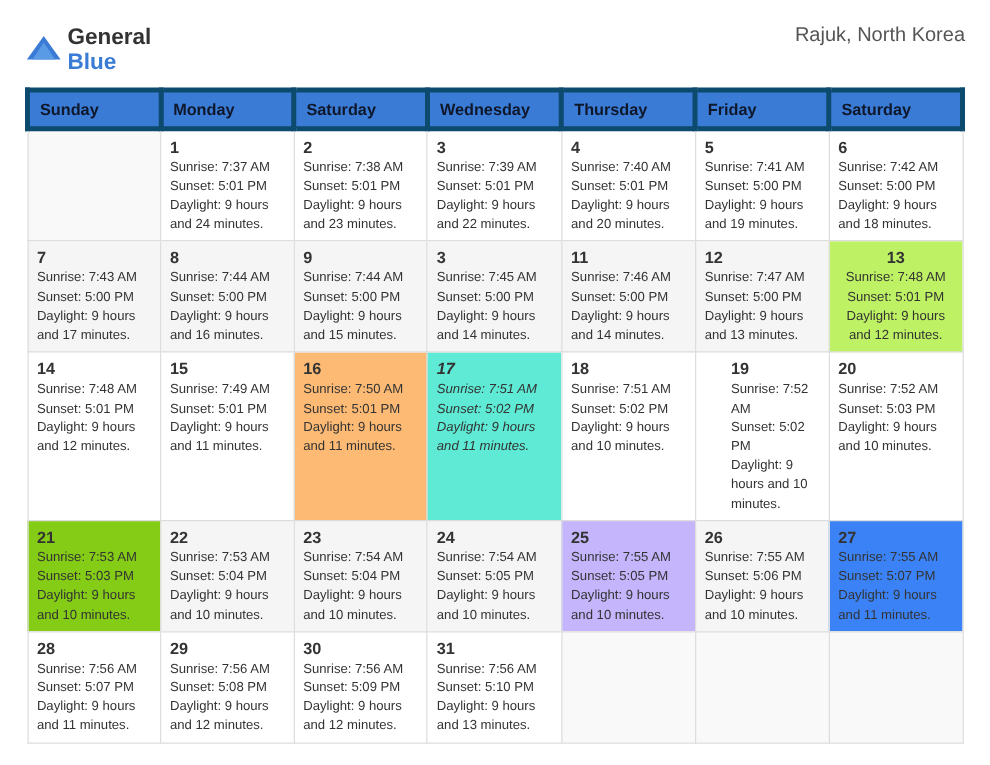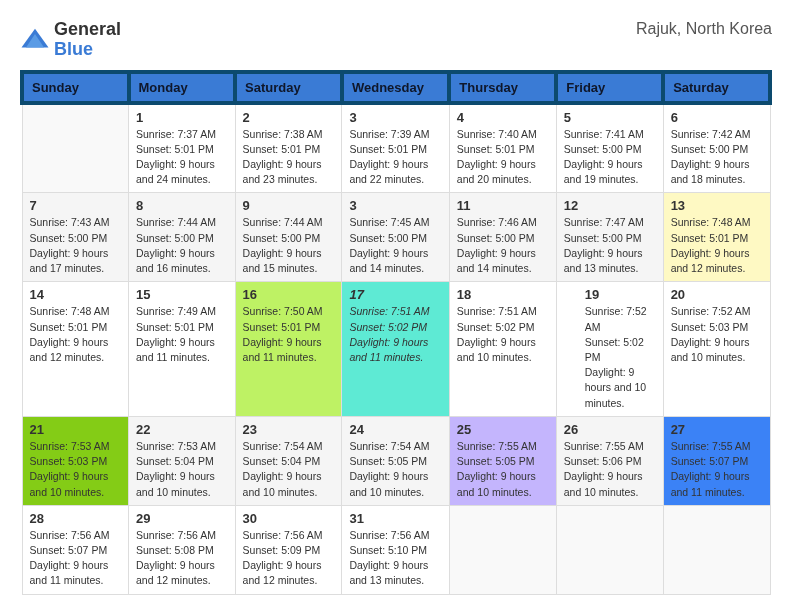--- a/index.html
+++ b/index.html
@@ -172,35 +172,35 @@
           <span class="day-info">Sunrise: 7:45 AM<br>Sunset: 5:00 PM<br>Daylight: 9 hours and 14 minutes.</span>
         </td>
         <td style="background-color: rgb(245, 245, 245);">
           <span class="day-number">11</span>
           <span class="day-info">Sunrise: 7:46 AM<br>Sunset: 5:00 PM<br>Daylight: 9 hours and 14 minutes.</span>
         </td>
         <td style="background-color: rgb(245, 245, 245);">
           <span class="day-number">12</span>
           <span class="day-info">Sunrise: 7:47 AM<br>Sunset: 5:00 PM<br>Daylight: 9 hours and 13 minutes.</span>
         </td>
-        <td style="background-color: #fef9c3;">
+        <td style="background-color: #bef264; text-align: center;">
           <span class="day-number">13</span>
           <span class="day-info">Sunrise: 7:48 AM<br>Sunset: 5:01 PM<br>Daylight: 9 hours and 12 minutes.</span>
         </td>
       </tr>
       <tr>
         <td style="background-color: rgb(255, 255, 255);">
           <span class="day-number">14</span>
           <span class="day-info">Sunrise: 7:48 AM<br>Sunset: 5:01 PM<br>Daylight: 9 hours and 12 minutes.</span>
         </td>
         <td style="background-color: rgb(255, 255, 255);">
           <span class="day-number">15</span>
           <span class="day-info">Sunrise: 7:49 AM<br>Sunset: 5:01 PM<br>Daylight: 9 hours and 11 minutes.</span>
         </td>
-        <td style="background-color: #bef264;">
+        <td style="background-color: #fdba74;">
           <span class="day-number">16</span>
           <span class="day-info">Sunrise: 7:50 AM<br>Sunset: 5:01 PM<br>Daylight: 9 hours and 11 minutes.</span>
         </td>
         <td style="background-color: #5eead4; font-style: italic;">
           <span class="day-number">17</span>
           <span class="day-info">Sunrise: 7:51 AM<br>Sunset: 5:02 PM<br>Daylight: 9 hours and 11 minutes.</span>
         </td>
         <td style="background-color: rgb(255, 255, 255);">
           <span class="day-number">18</span>
           <span class="day-info">Sunrise: 7:51 AM<br>Sunset: 5:02 PM<br>Daylight: 9 hours and 10 minutes.</span>

